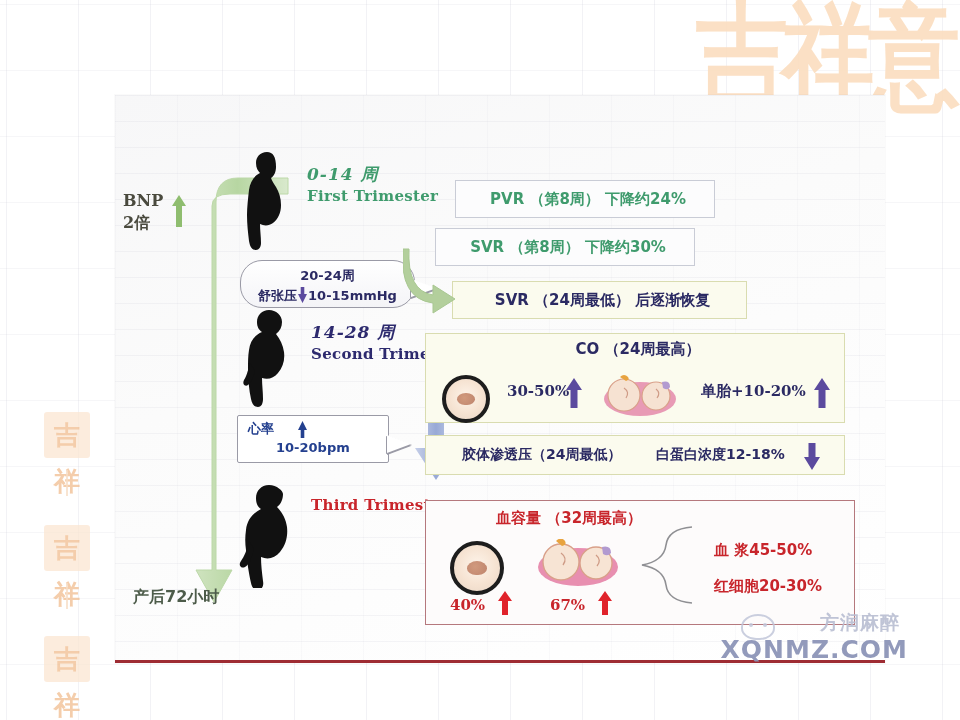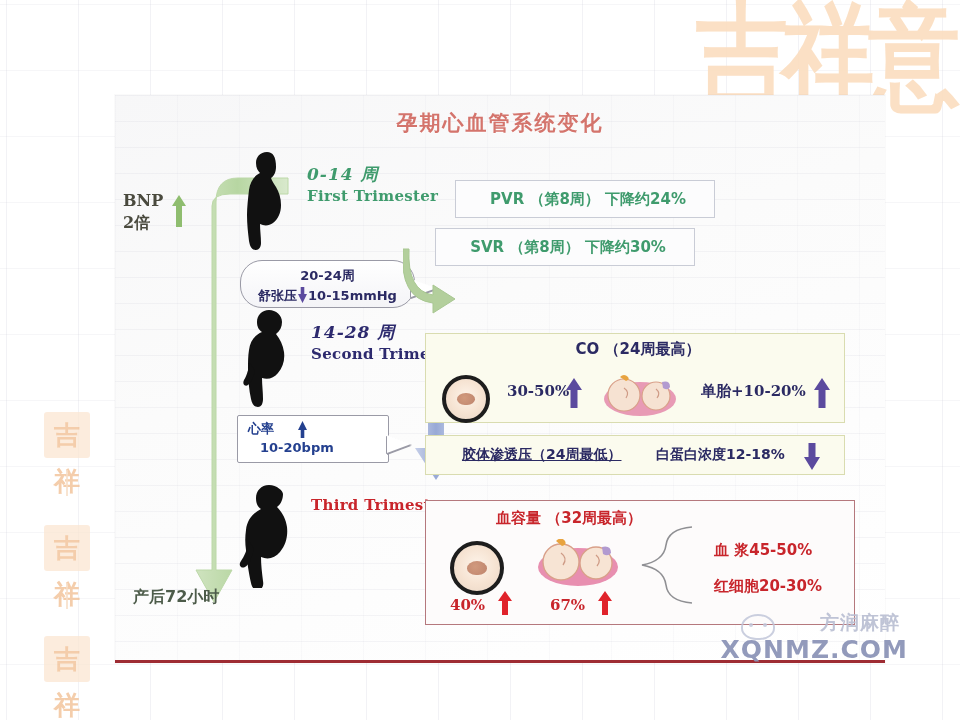--- a/index.html
+++ b/index.html
@@ -324,21 +324,20 @@
 
 <div class="seal seal-left" id="seal-left-1">吉祥</div>
 <div class="seal-dash" id="seal-dash-1"></div>
 <div class="seal seal-left" id="seal-left-2">吉祥</div>
 <div class="seal-dash" id="seal-dash-2"></div>
 <div class="seal seal-left" id="seal-left-3">吉祥</div>
 
 <div id="slide-card">
   <div id="card-grid"></div>
 
-  <div id="slide-title">孕期心血管系统变化</div>
 
   <svg id="green-arrow" viewBox="0 0 130 455">
     <defs>
       <linearGradient id="gg" x1="0" y1="0" x2="1" y2="0">
         <stop offset="0%" stop-color="#cfe3bf"></stop>
         <stop offset="45%" stop-color="#b7d6a2"></stop>
         <stop offset="100%" stop-color="#d9e9cd"></stop>
       </linearGradient>
     </defs>
     <path d="M128 8 L78 8 Q56 8 56 32 L56 400 L72 400 L54 432 L36 400 L52 400 L52 36 Q52 24 70 24 L128 24 Z" fill="url(#gg)"></path>
@@ -382,21 +381,21 @@
     <span class="tri-name">Second Trimester</span>
   </div>
 
   <div class="bubble" id="bubble-hr">
     <span style="display:inline-flex;align-items:center;gap:24px;">
       <span>心率</span>
       <svg width="9" height="17" viewBox="0 0 9 17" style="vertical-align:middle;">
         <path d="M4.5 0 L9 9 L6.3 9 L6.3 17 L2.7 17 L2.7 9 L0 9 Z" fill="#24408f"></path>
       </svg>
     </span><br>
-    <span style="margin-left:12px;display:inline-block;text-align:right;">10-20bpm</span>
+    <span style="margin-left:28px;display:inline-block;text-align:right;">10-20bpm</span>
   </div>
   <div id="bubble-hr-tail"></div>
 
   <svg id="blue-arrow" viewBox="0 0 42 90">
     <defs>
       <linearGradient id="bg2" x1="0" y1="0" x2="1" y2="0">
         <stop offset="0%" stop-color="#c6cfe8"></stop>
         <stop offset="50%" stop-color="#98a9d6"></stop>
         <stop offset="100%" stop-color="#c9d2ea"></stop>
       </linearGradient>
@@ -415,20 +414,23 @@
   <div id="postpartum-label">产后72小时</div>
 
   <div class="rbox rbox-line" id="box-pvr">
     <span>PVR （第8周）  下降约24%</span>
   </div>
 
   <div class="rbox rbox-line" id="box-svr8">
     <span>SVR （第8周）  下降约30%</span>
   </div>
 
+  <div class="rbox rbox-cream" id="box-svr24">
+    <span>SVR （24周最低）  后逐渐恢复</span>
+  </div>
 
   <svg style="position:absolute;left:288px;top:150px;width:56px;height:78px;" viewBox="0 0 56 78">
     <path d="M6 4 Q4 46 30 50 L30 40 L52 54 L30 68 L30 58 Q-4 54 0 4 Z" fill="#b3cf9c" stroke="#a8c791" stroke-width="1"></path>
   </svg>
 
   <div class="rbox rbox-cream" id="box-co">
     <div id="co-title">CO （24周最高）</div>
     <div id="co-row">
       <div class="icon-fetus" style="left:16px;top:5px;width:40px;height:40px;position:absolute;"></div>
       <span class="pct" style="position:absolute;left:64px;top:12px;">30-50%</span>
@@ -446,21 +448,21 @@
         <path d="M58 8 q8-2 8 5 q-2 4 -7 1" fill="#b29ad0"></path>
       </svg>
       <span class="pct" style="position:absolute;left:258px;top:12px;">单胎+10-20%</span>
       <svg class="purple-up" style="left:388px;top:8px;width:16px;height:30px;" viewBox="0 0 16 30">
         <path d="M8 0 L16 12 L11.5 12 L11.5 30 L4.5 30 L4.5 12 L0 12 Z" fill="#5b4a9e"></path>
       </svg>
     </div>
   </div>
 
   <div class="rbox rbox-cream" id="box-cop">
-    <span class="seg" style="position:absolute;left:36px;text-decoration:underline;">胶体渗透压（24周最低）</span>
+    <span class="seg" style="position:absolute;left:36px;">胶体渗透压（24周最低）</span>
     <span class="seg" style="position:absolute;left:230px;">白蛋白浓度12-18%</span>
     <svg style="position:absolute;left:378px;top:7px;width:16px;height:27px;" viewBox="0 0 16 27">
       <path d="M8 27 L0 14 L4.5 14 L4.5 0 L11.5 0 L11.5 14 L16 14 Z" fill="#5b4a9e"></path>
     </svg>
   </div>
 
   <div class="rbox" id="box-bv">
     <div id="bv-title">血容量 （32周最高）</div>
 
     <div class="icon-fetus" style="left:24px;top:40px;width:46px;height:46px;"></div>

